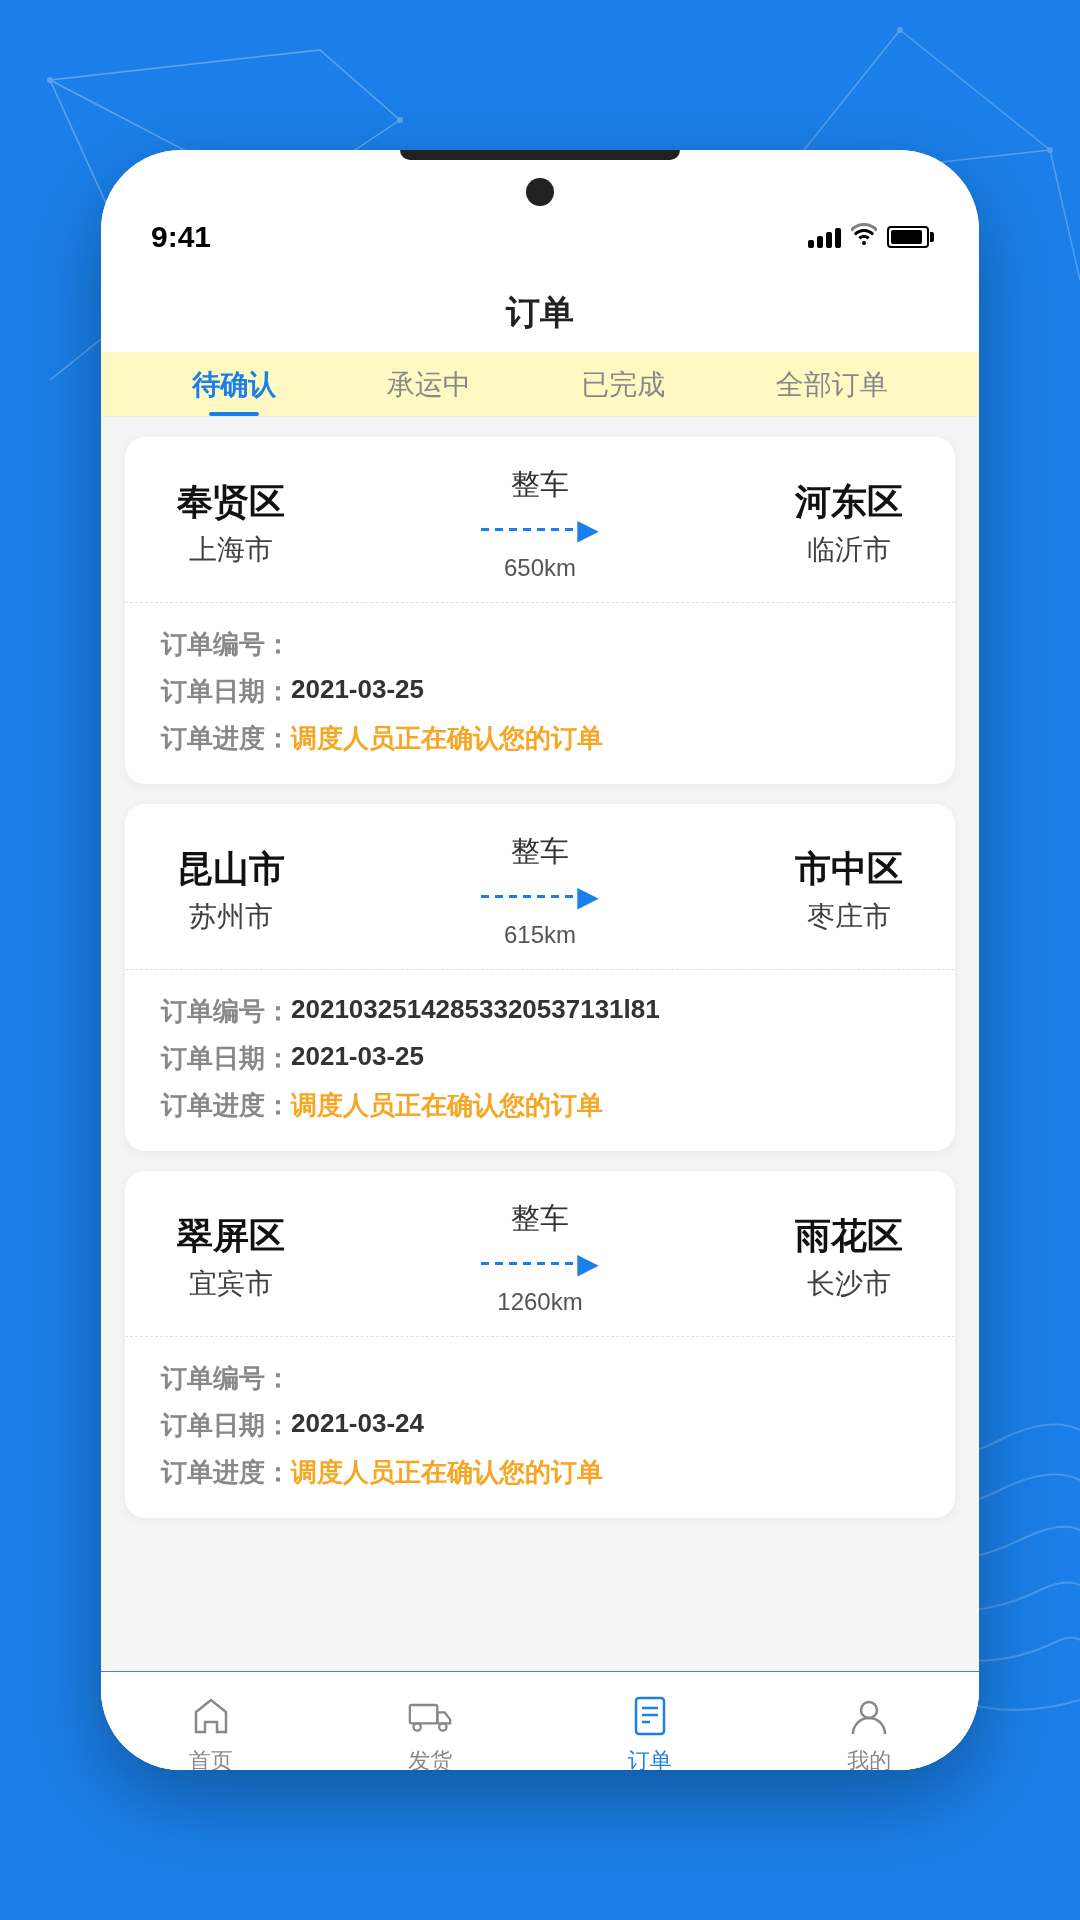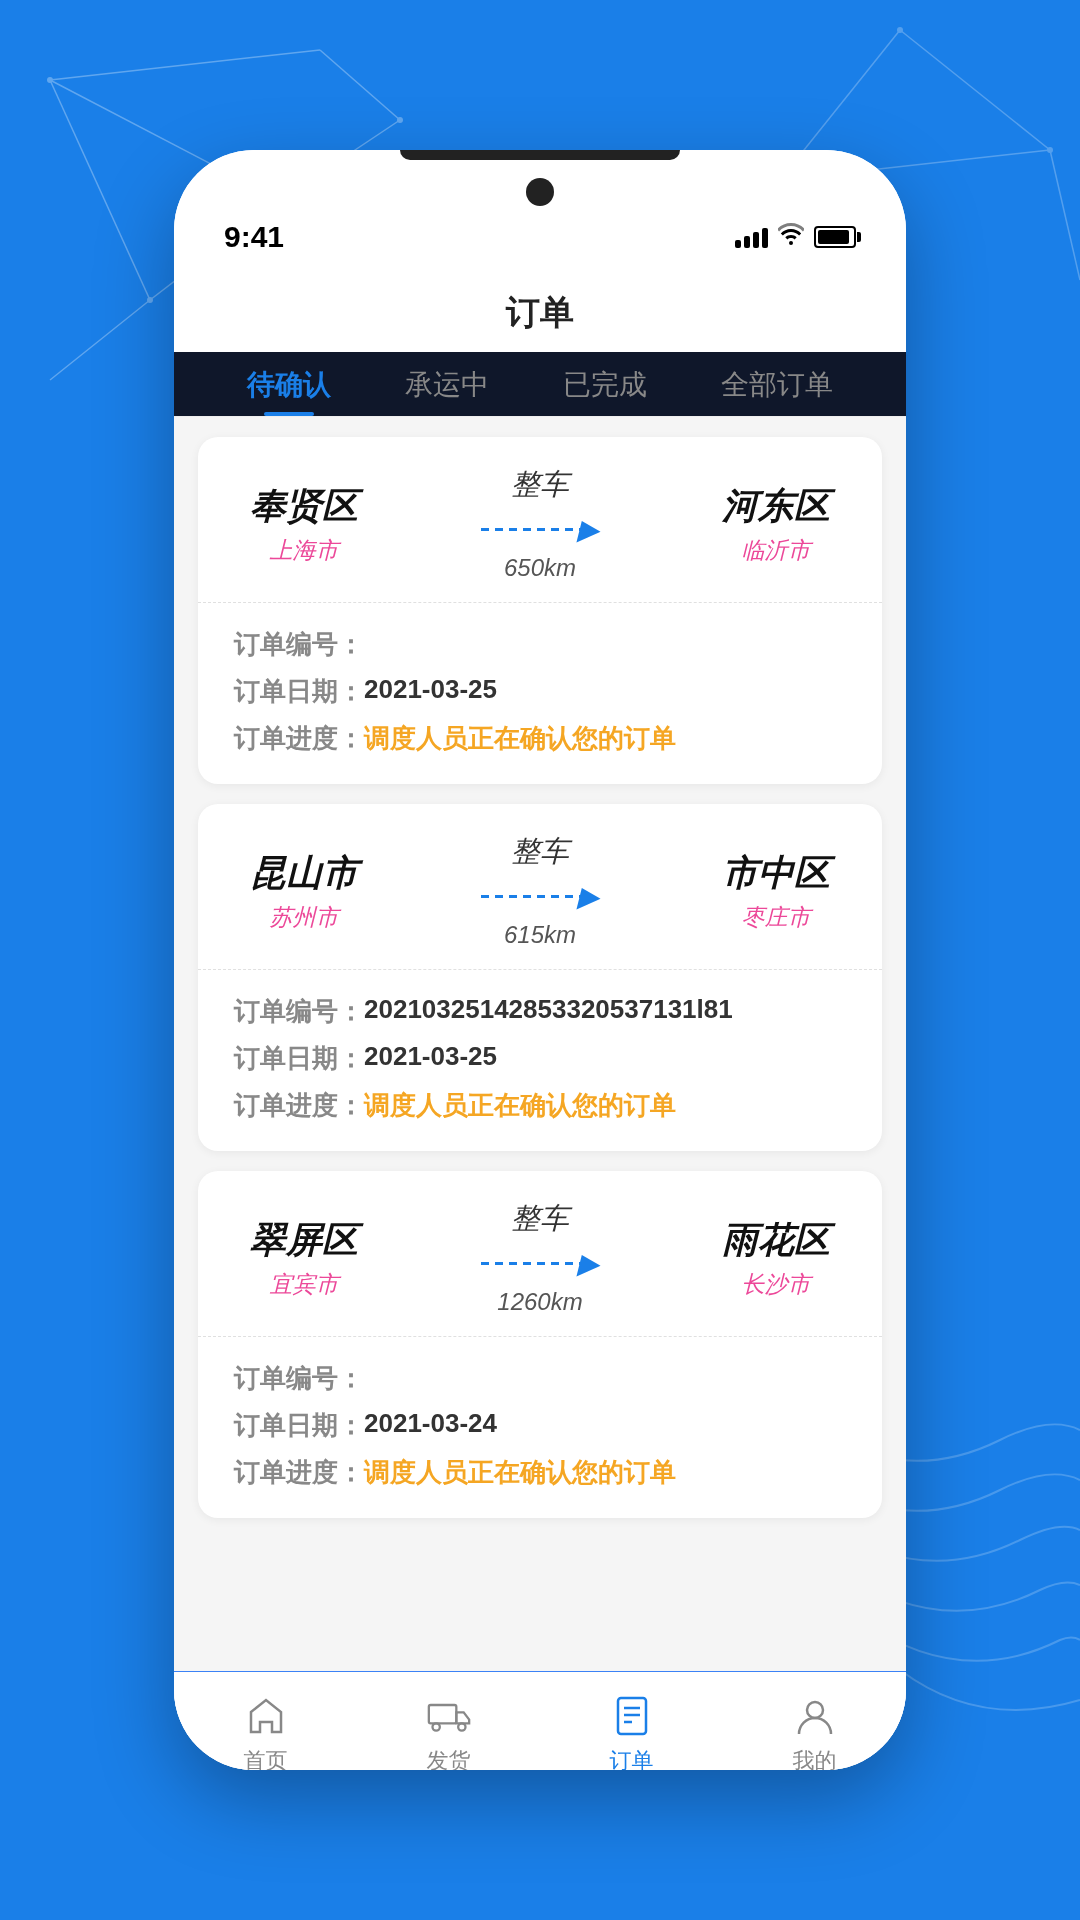--- a/index.html
+++ b/index.html
@@ -25,21 +25,21 @@
       overflow: hidden;
     }
 
     .bg-decoration svg {
       width: 100%;
       height: 100%;
     }
 
     
     .phone-shell {
-      width: 732px;
+      width: 878px;
       height: 1620px;
       background: #ffffff;
       border-radius: 80px;
       position: relative;
       box-shadow: 0 30px 80px rgba(0,0,0,0.3);
       overflow: hidden;
       z-index: 10;
     }
 
     
@@ -150,21 +150,21 @@
       text-align: center;
       font-size: 34px;
       font-weight: 600;
       color: #222;
       padding: 20px 0 16px;
       background: #fff;
     }
 
     
     .tabs-bar {
-      background: #0f172a;
+      background: #fef9c3;
       display: flex;
       justify-content: space-around;
       padding: 0 36px 0;
       border-bottom: 1px solid #eee;
     }
 
     .tab-item {
       padding: 14px 20px 12px;
       font-size: 28px;
       color: #888;
@@ -206,39 +206,38 @@
       overflow: hidden;
       box-shadow: 0 2px 10px rgba(0,0,0,0.06);
     }
 
     .order-route {
       display: flex;
       align-items: center;
       justify-content: space-between;
       padding: 28px 36px 20px;
       border-bottom: 1px dashed #e0e0e0;
-      font-style: italic;
     }
 
     .route-location {
       display: flex;
       flex-direction: column;
       align-items: center;
       min-width: 140px;
     }
 
     .location-name {
       font-size: 36px;
       font-weight: 700;
       color: #111;
     }
 
     .location-city {
-      font-size: 23px;
-      color: #ec4899;
+      font-size: 28px;
+      color: #404040;
       margin-top: 4px;
     }
 
     .route-middle {
       display: flex;
       flex-direction: column;
       align-items: center;
       flex: 1;
       padding: 0 20px;
     }

